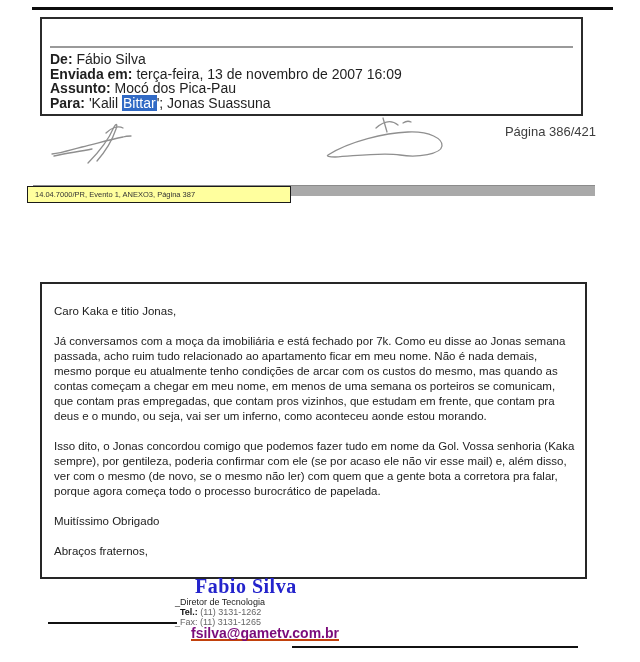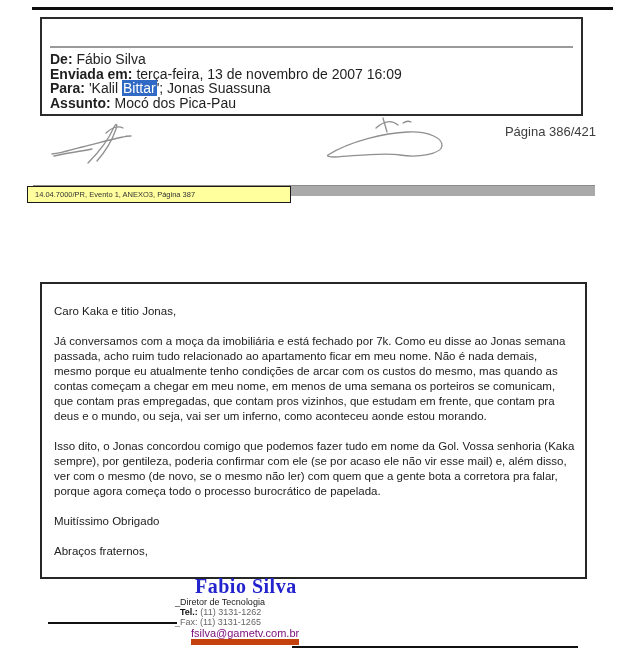--- a/index.html
+++ b/index.html
@@ -32,40 +32,40 @@
   .body-box p{margin:0 0 15px 0;}
 
   .sig-block{position:absolute;left:175px;top:578px;font-size:9px;line-height:10px;color:#1a1a1a;}
   .sig-name{font-family:"Liberation Serif",serif;font-weight:bold;font-size:20px;line-height:17px;
             color:#2424cc;margin-left:20px;letter-spacing:.5px;}
   .sig-title{margin-top:2px;color:#1a1a1a;}
   .sig-tel{margin-left:5px;color:#666;}
   .sig-tel b{color:#111;}
   .sig-fax{color:#666;}
   .sig-email{display:inline-block;margin-left:16px;margin-top:1px;
-             font-weight:normal;font-size:11px;color:#7b0c7b;text-decoration:none;
-             border-bottom:6px solid #c2410c;padding-bottom:1px;}
+             font-weight:bold;font-size:14px;color:#7b0c7b;text-decoration:none;
+             border-bottom:2px solid #c2410c;padding-bottom:1px;}
 
   .left-line{position:absolute;left:48px;top:622px;width:129px;height:2px;background:#111;}
   .bottom-line{position:absolute;left:292px;top:646px;width:286px;height:2px;background:#111;}
 </style>
 </head>
 <body>
 
 <div id="canvas">
 
   <div class="top-rule"></div>
 
   <div class="header-box">
     <div class="header-inner-rule"></div>
     <div class="header-lines">
       <div><b>De:</b> <span>Fábio Silva</span></div>
       <div><b>Enviada em:</b> <span>terça-feira, 13 de novembro de 2007 16:09</span></div>
+      <div><b>Assunto:</b> <span>Mocó dos Pica-Pau</span></div>
       <div><b>Para:</b> <span>'Kalil </span><span class="hl">Bittar</span><span>'; Jonas Suassuna</span></div>
-      <div><b>Assunto:</b> <span>Mocó dos Pica-Pau</span></div>
     </div>
   </div>
 
   <svg class="signatures" viewBox="0 0 440 70">
     <g stroke="#8f8f8f" stroke-width="1.3" fill="none" stroke-linecap="round">
       <path d="M12,41 C22,40 30,37 42,34 C55,31 68,27 83,24 C86,23 89,23 91,23"></path>
       <path d="M14,43 C26,40 38,39 52,36"></path>
       <path d="M48,50 C58,40 68,28 74,14 C76,10 78,11 76,16 C72,28 64,40 57,48"></path>
       <path d="M66,20 C71,15 78,12 83,15"></path>
     </g>

